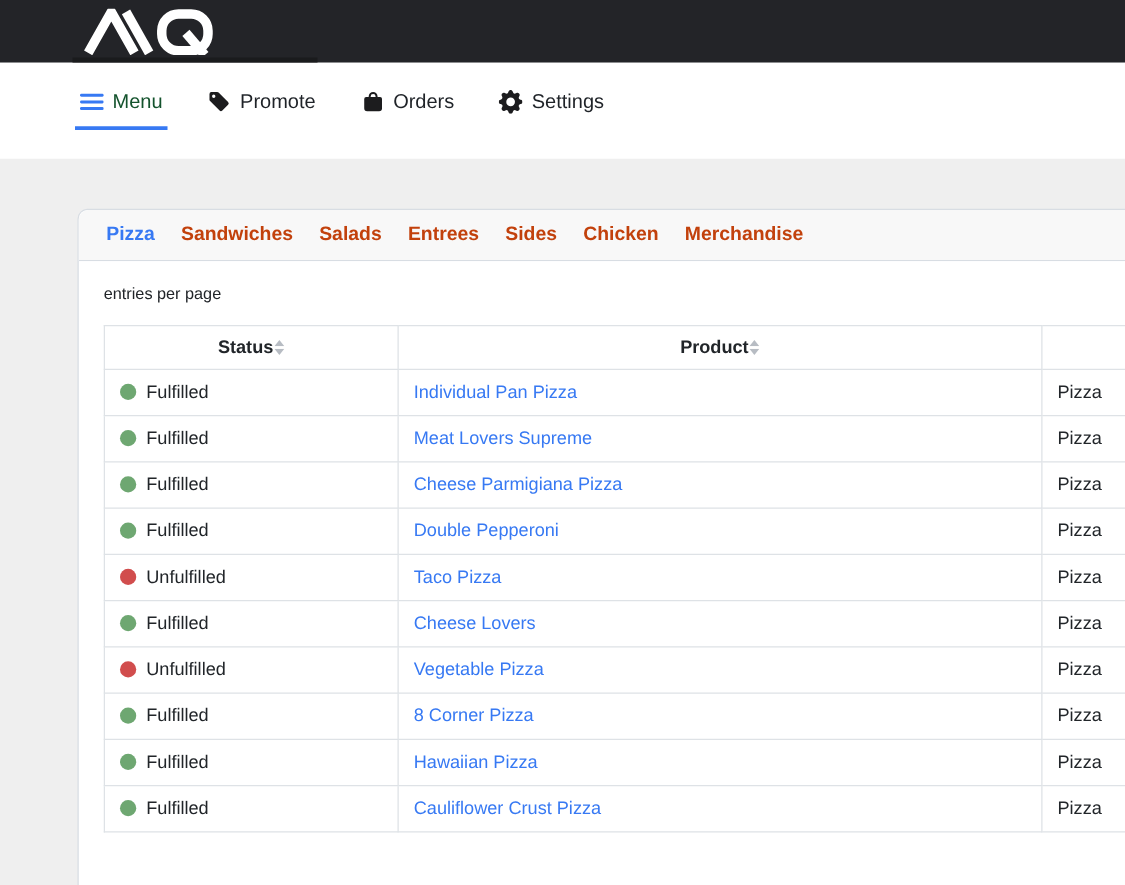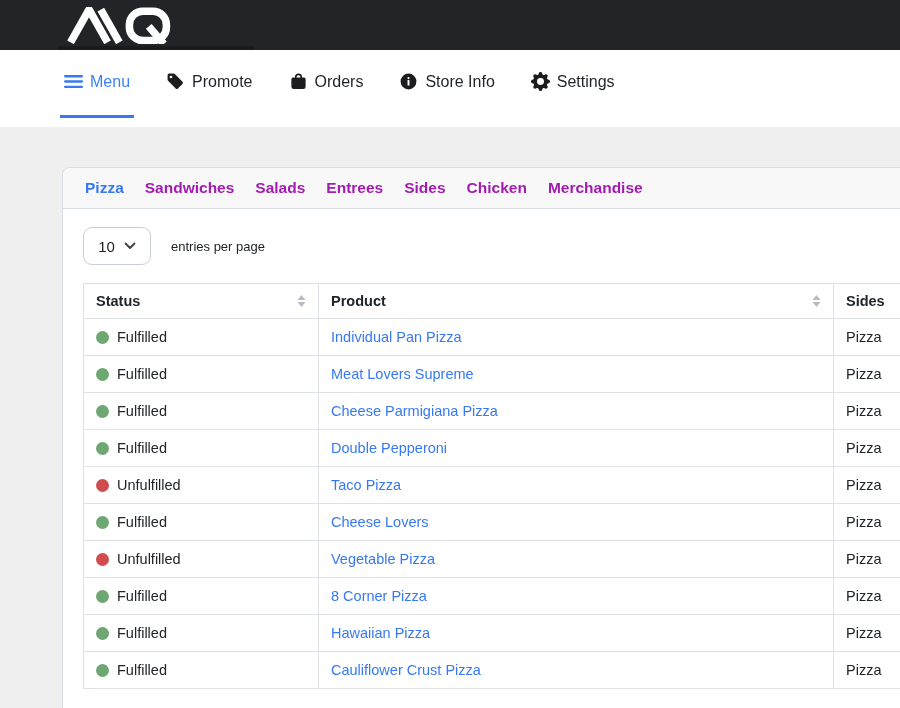--- a/index.html
+++ b/index.html
@@ -17,50 +17,50 @@
     background:#ffffff; height:77px; display:flex; align-items:flex-start;
     padding:22px 0 0 60px;
   }
   .nav-item {
     display:inline-flex; align-items:center; gap:7px; margin-right:28px;
     font-size:16px; color:#1f2328; text-decoration:none; padding:0 4px 13px 4px;
     cursor:pointer;
   }
   .nav-item .ic { width:19px; height:19px; display:inline-flex; }
   .nav-item .ic svg { width:100%; height:100%; fill:#1c1c1e; }
-  .nav-item.active { color:#3b82f6; border-bottom:3px solid #3779f3; padding-bottom:24px; }
+  .nav-item.active { color:#14532d; border-bottom:3px solid #3779f3; padding-bottom:10px; }
   .nav-item.active .ic svg { fill:#3779f3; }
   
   .page { padding:40px 0 0 62px; }
   .card {
     width:1000px; min-height:620px; background:#fff;
     border:1px solid #d8dde3; border-radius:8px;
   }
   .card-header {
     background:#f8f8f8; border-bottom:1px solid #d8dde3;
     border-radius:8px 8px 0 0; padding:11px 22px; display:flex; gap:21px;
   }
-  .tab { font-size:15.5px; font-weight:700; color:#a21caf; text-decoration:none; cursor:pointer; }
+  .tab { font-size:15.5px; font-weight:700; color:#c2410c; text-decoration:none; cursor:pointer; }
   .tab.active { color:#3779f3; }
   .card-body { padding:16px 20px 20px 20px; }
   
   .entries-row { display:flex; align-items:center; gap:20px; margin:2px 0 18px 0; }
   .select {
     width:68px; height:38px; border:1px solid #c9ced4; border-radius:9px;
     background:#fff; display:flex; align-items:center; justify-content:center;
     gap:9px; font-size:15px; color:#212529; cursor:pointer;
   }
   .entries-label { font-size:13px; }
   
   table { border-collapse:collapse; table-layout:fixed; width:977px; font-size:14.5px; }
   th,td { border:1px solid #dee2e6; text-align:left; padding:7px 12px; line-height:20px;
           white-space:nowrap; overflow:hidden; }
   th { font-weight:700; }
   td { padding:8px 12px; }
-  .th-inner { display:flex; align-items:center; justify-content:space-between; }
+  .th-inner { display:flex; align-items:center; justify-content:center; }
   .sort { display:inline-flex; flex-direction:column; gap:2px; align-items:center; }
   .dot { display:inline-block; width:13px; height:13px; border-radius:50%;
          margin-right:8px; vertical-align:-2px; }
   .plink { color:#3779f3; cursor:pointer; }
 </style>
 </head>
 <body>
 
 <header class="topbar">
   <svg class="logo" viewBox="0 0 128 44" fill="none" stroke="#ffffff" stroke-width="9" stroke-linejoin="miter">
@@ -91,28 +91,20 @@
     </span>
     <span>Promote</span>
   </a>
   <a class="nav-item">
     <span class="ic">
       <svg viewBox="0 0 24 24">
           <path fill-rule="evenodd" d="M12 2a4.5 4.5 0 0 1 4.5 4.5V7H19a2 2 0 0 1 2 2v9.5a3 3 0 0 1-3 3H6a3 3 0 0 1-3-3V9a2 2 0 0 1 2-2h2.5v-.5A4.5 4.5 0 0 1 12 2zm0 2a2.5 2.5 0 0 0-2.5 2.5V7h5v-.5A2.5 2.5 0 0 0 12 4z"></path>
         </svg>
     </span>
     <span>Orders</span>
-  </a>
-  <a class="nav-item">
-    <span class="ic">
-      <svg viewBox="0 0 24 24">
-          <path fill-rule="evenodd" d="M12 2a10 10 0 1 1 0 20 10 10 0 0 1 0-20zm1.2 15v-7h-2.4v7h2.4zM12 6.2a1.4 1.4 0 1 0 0 2.8 1.4 1.4 0 0 0 0-2.8z"></path>
-        </svg>
-    </span>
-    <span>Store Info</span>
   </a>
   <a class="nav-item">
     <span class="ic">
       <svg viewBox="0 0 16 16">
           <path d="M9.405 1.05c-.413-1.4-2.397-1.4-2.81 0l-.1.34a1.464 1.464 0 0 1-2.105.872l-.31-.17c-1.283-.698-2.686.705-1.987 1.987l.169.311c.446.82.023 1.841-.872 2.105l-.34.1c-1.4.413-1.4 2.397 0 2.81l.34.1a1.464 1.464 0 0 1 .872 2.105l-.17.31c-.698 1.283.705 2.686 1.987 1.987l.311-.169a1.464 1.464 0 0 1 2.105.872l.1.34c.413 1.4 2.397 1.4 2.81 0l.1-.34a1.464 1.464 0 0 1 2.105-.872l.31.17c1.283.698 2.686-.705 1.987-1.987l-.169-.311a1.464 1.464 0 0 1 .872-2.105l.34-.1c1.4-.413 1.4-2.397 0-2.81l-.34-.1a1.464 1.464 0 0 1-.872-2.105l.17-.31c.698-1.283-.705-2.686-1.987-1.987l-.311.169a1.464 1.464 0 0 1-2.105-.872l-.1-.34zM8 10.93a2.929 2.929 0 1 1 0-5.86 2.929 2.929 0 0 1 0 5.858z"></path>
         </svg>
     </span>
     <span>Settings</span>
   </a>
 </nav>
@@ -124,26 +116,20 @@
       <a class="tab">Sandwiches</a>
       <a class="tab">Salads</a>
       <a class="tab">Entrees</a>
       <a class="tab">Sides</a>
       <a class="tab">Chicken</a>
       <a class="tab">Merchandise</a>
     </div>
     <div class="card-body">
 
       <div class="entries-row">
-        <div class="select">
-          <span>10</span>
-          <svg width="12" height="8" viewBox="0 0 12 8">
-            <path d="M1.5 1.5 L6 6 L10.5 1.5" fill="none" stroke="#3c4043" stroke-width="1.8" stroke-linecap="round" stroke-linejoin="round"></path>
-          </svg>
-        </div>
         <span class="entries-label">entries per page</span>
       </div>
 
       <table>
         <colgroup>
             <col style="width:235px">
             <col style="width:515px">
             <col style="width:227px">
           </colgroup>
         <thead>

